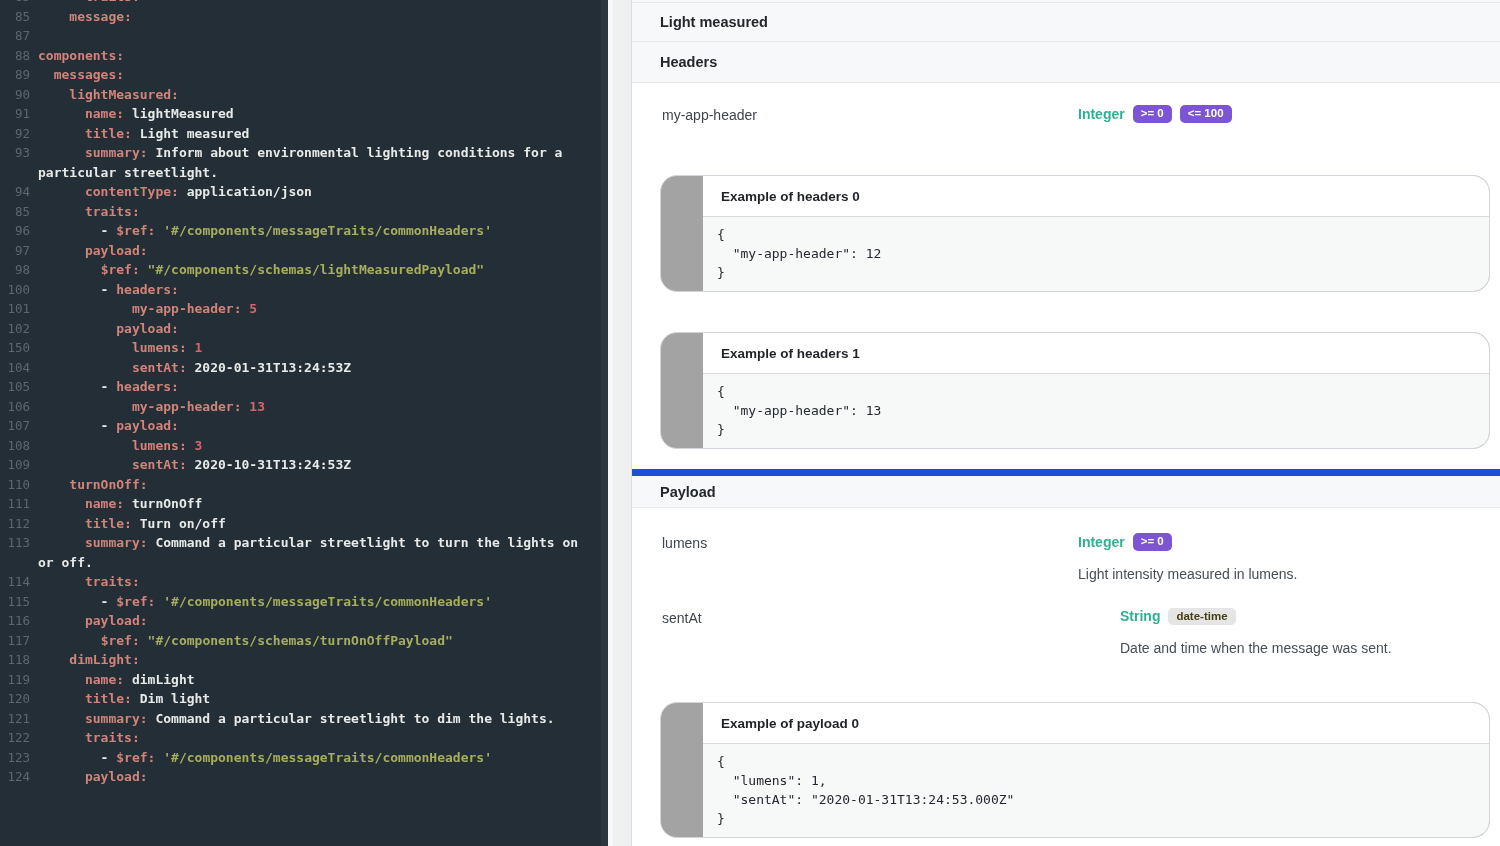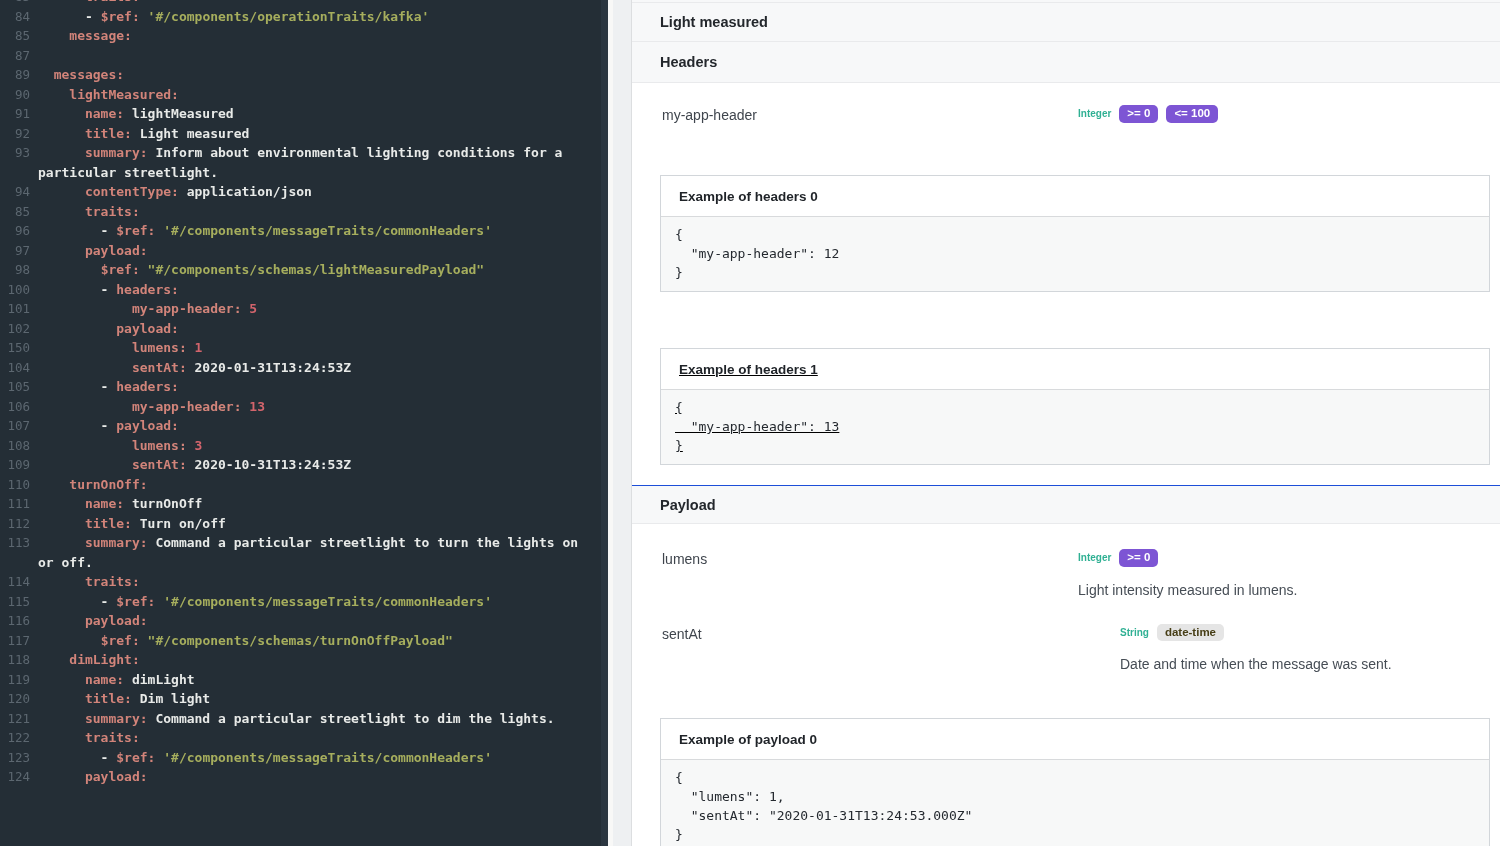--- a/index.html
+++ b/index.html
@@ -24,55 +24,55 @@
   .splitter { width:24px; height:846px; flex:none; background:#eef0f2;
               border-left:5px solid #f8f8f7; border-right:1px solid #dcdee0; cursor:col-resize; }
 
   
   .doc-pane { flex:1; height:846px; background:#ffffff; overflow:hidden; }
   .partial-row { height:3px; background:#f7f8f9; border-bottom:1px solid #e9eaec; }
   .section-row { height:39px; background:#f7f8f9; border-bottom:1px solid #e9eaec;
                  display:flex; align-items:center; padding-left:28px;
                  font-size:14.5px; font-weight:700; color:#23272c; }
   .section-row.tall { height:41px; }
-  .section-row.with-top { border-top:1px solid #1d4ed8; }
+  .section-row.with-top { border-top:7px solid #1d4ed8; }
 
   .section-content { background:#ffffff; }
   .headers-content { padding:22px 0 20px 0; }
   .payload-content { padding:25px 0 18px 0; }
 
   .prop { display:grid; grid-template-columns:446px 1fr; }
   .prop + .prop { margin-top:26px;gap:42px; }
   .prop-name { padding-left:30px; font-size:14px; color:#3f454d; padding-top:2px; }
   .type-line { display:flex; align-items:center; gap:8px; }
-  .type-name { font-size:10px; font-weight:700; color:#2fb093; }
+  .type-name { font-size:14px; font-weight:700; color:#2fb093; }
   .badge { font-size:11.5px; font-weight:700; padding:3px 8px; border-radius:5px; line-height:1; }
   .badge.c { background:#7d55d4; color:#ffffff; }
   .badge.f { background:#e5e5e5; color:#473e16; }
   .prop-desc { margin-top:15px; font-size:14px; color:#464d55; }
 
-  .example-box { margin:0 10px 0 28px; border:1px solid #d2d6da; border-radius:0; overflow:hidden; background:#a3a3a3; }
+  .example-box { margin:0 10px 0 28px; border:1px solid #d2d6da; border-radius:17px; overflow:hidden; background:#a3a3a3;padding-left:42px; }
   .example-box.first-hdr { margin-top:52px; }
-  .example-box + .example-box { margin-top:56px;text-decoration:underline; }
+  .example-box + .example-box { margin-top:40px; }
   .example-box.payload-ex { margin-top:46px; }
   .example-header { height:40px; display:flex; align-items:center; padding-left:18px;
                     background:#ffffff; font-size:13.5px; font-weight:700; color:#1f2328; }
   .example-code { background:#f7f8f8; border-top:1px solid #d8dadc; padding:8px 20px 9px 14px; }
   .code-line { font-family:"DejaVu Sans Mono", monospace; font-size:13px; line-height:19px;
                color:#24292f; white-space:pre; }
 </style>
 </head>
 <body>
 
 <div class="editor-pane">
   <div class="editor-content">
       <div class="eline"><span class="ln">83</span><span class="code"><span class="tk-k">      traits:</span></span></div>
-      <div class="eline"><span class="ln">84</span><span class="code"><span class="tk-p">      - </span><span class="tk-k">$ref:</span><span class="tk-p"> </span><span class="tk-s">'#/components/operationTraits/kafka'</span></span></div>
       <div class="eline"><span class="ln">85</span><span class="code"><span class="tk-k">    message:</span></span></div>
       <div class="eline"><span class="ln">87</span><span class="code"></span></div>
+      <div class="eline"><span class="ln">88</span><span class="code"><span class="tk-k">components:</span></span></div>
       <div class="eline"><span class="ln">89</span><span class="code"><span class="tk-k">  messages:</span></span></div>
       <div class="eline"><span class="ln">90</span><span class="code"><span class="tk-k">    lightMeasured:</span></span></div>
       <div class="eline"><span class="ln">91</span><span class="code"><span class="tk-k">      name:</span><span class="tk-p"> </span><span class="tk-v">lightMeasured</span></span></div>
       <div class="eline"><span class="ln">92</span><span class="code"><span class="tk-k">      title:</span><span class="tk-p"> </span><span class="tk-v">Light measured</span></span></div>
       <div class="eline"><span class="ln">93</span><span class="code"><span class="tk-k">      summary:</span><span class="tk-p"> </span><span class="tk-v">Inform about environmental lighting conditions for a</span></span></div>
       <div class="eline"><span class="ln"></span><span class="code"><span class="tk-v">particular streetlight.</span></span></div>
       <div class="eline"><span class="ln">94</span><span class="code"><span class="tk-k">      contentType:</span><span class="tk-p"> </span><span class="tk-v">application/json</span></span></div>
       <div class="eline"><span class="ln">85</span><span class="code"><span class="tk-k">      traits:</span></span></div>
       <div class="eline"><span class="ln">96</span><span class="code"><span class="tk-p">        - </span><span class="tk-k">$ref:</span><span class="tk-p"> </span><span class="tk-s">'#/components/messageTraits/commonHeaders'</span></span></div>
       <div class="eline"><span class="ln">97</span><span class="code"><span class="tk-k">      payload:</span></span></div>

